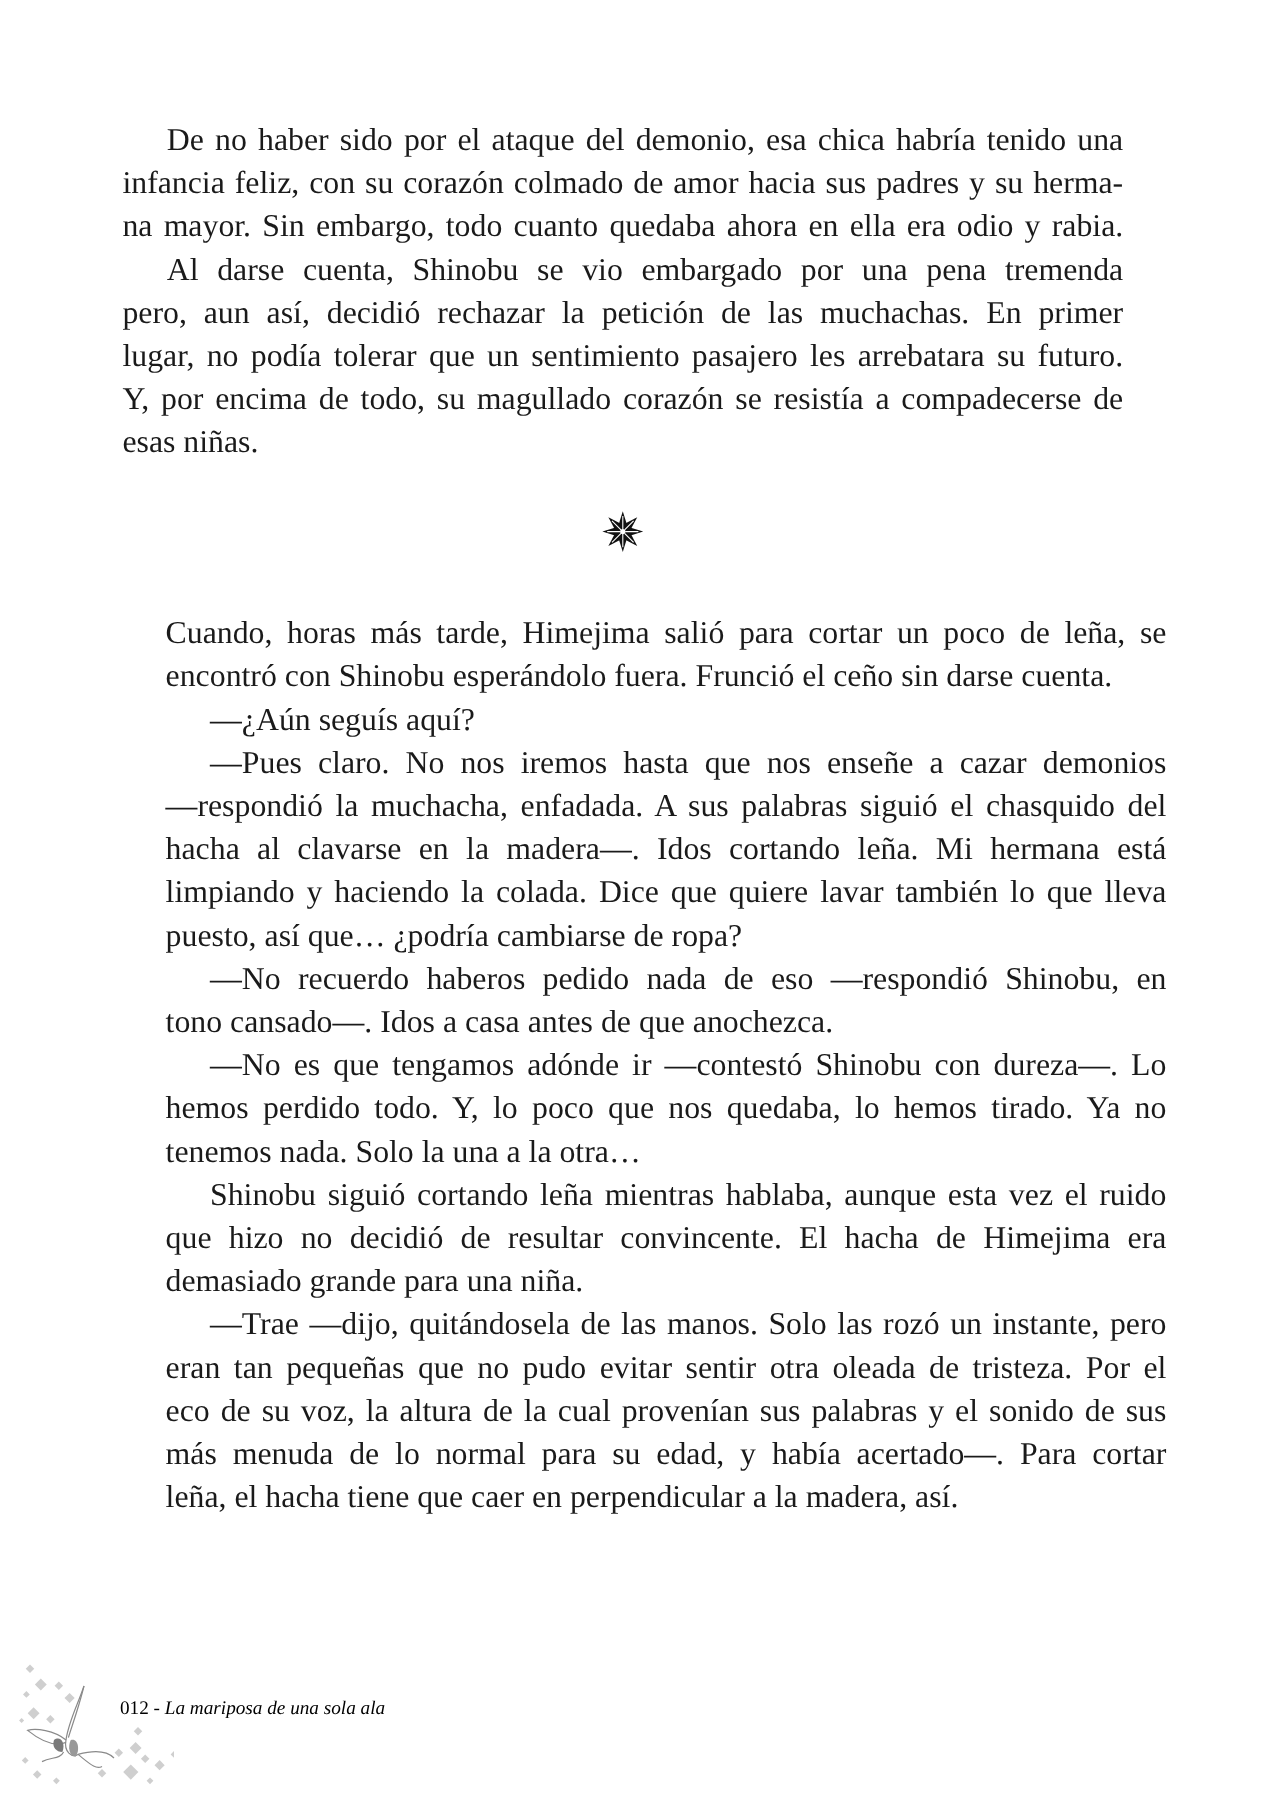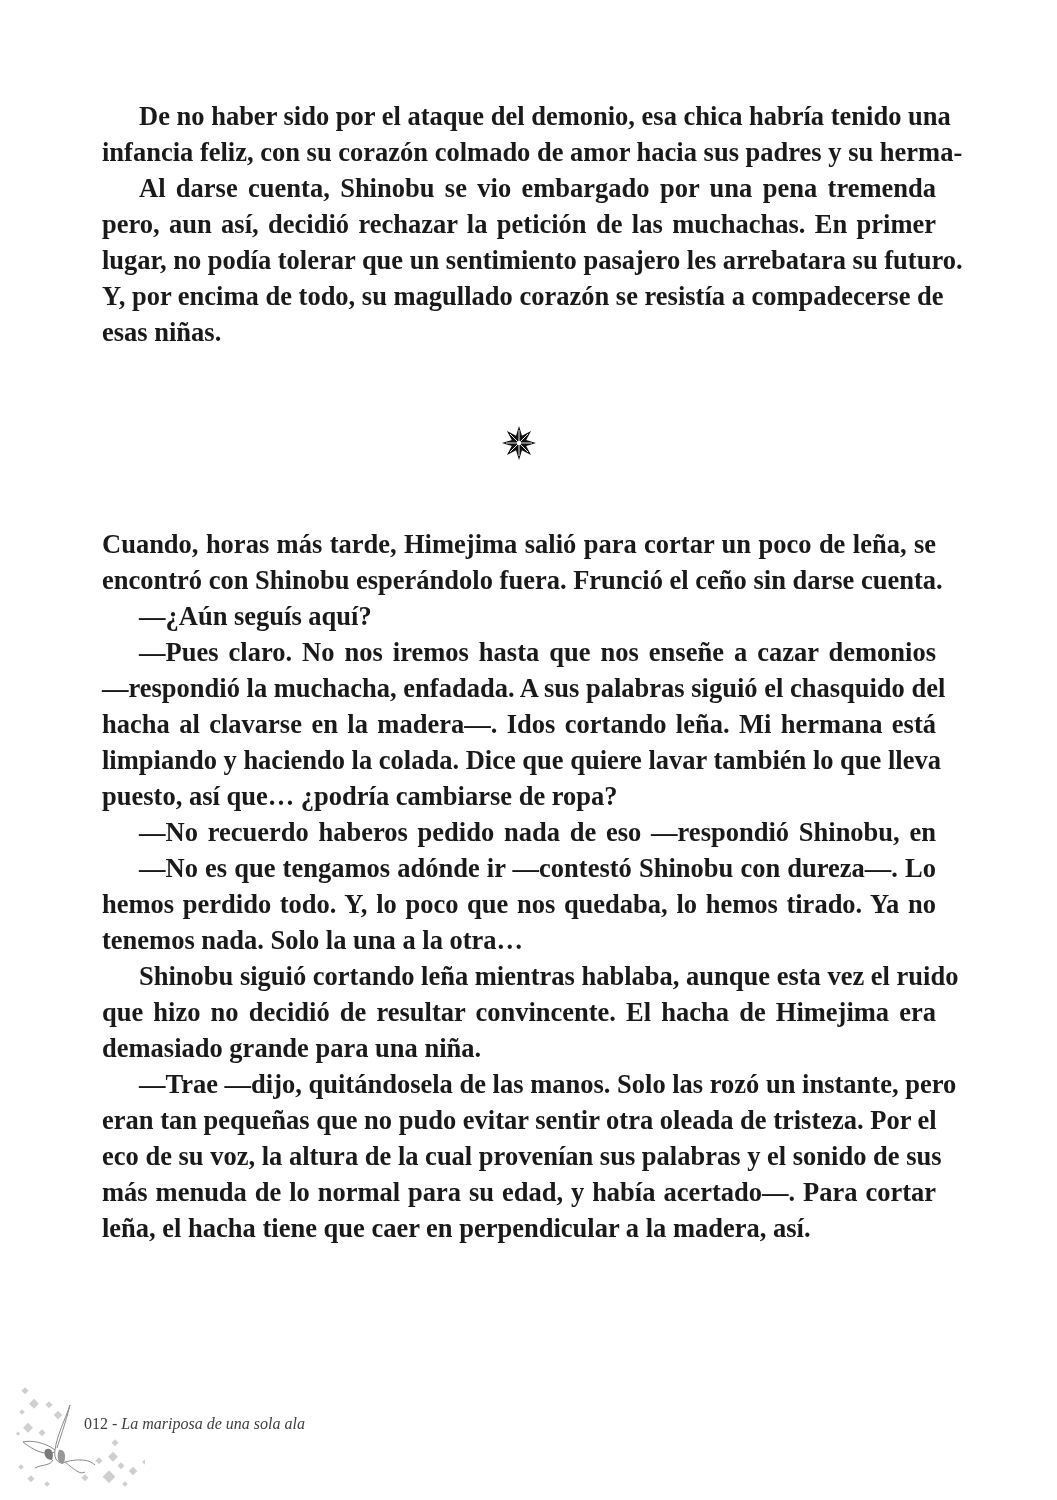--- a/index.html
+++ b/index.html
@@ -1,36 +1,37 @@
 <!DOCTYPE html>
 <html><head>
 <meta charset="utf-8">
 <style>
   html, body { margin:0; padding:0; background:#ffffff; }
   body { width:1057px; height:1500px; position:relative; overflow:hidden; }
   .page { position:absolute; left:0; top:0; width:1057px; height:1500px; background:#fff; }
-  .text-block { position:absolute; left:102px; width:834px; font-family:"Liberation Serif","DejaVu Serif",serif; font-size:26.5px; color:#1a1a1a;font-weight:bold; }
+  .text-block { position:absolute; left:102px; width:834px; font-family:"Liberation Serif","DejaVu Serif",serif; font-size:26.5px; color:#1a1a1a; }
   .line { display:block; height:36px; line-height:36px; white-space:nowrap; text-align:justify; text-align-last:justify; }
   .line.last { text-align-last:left; }
   .line.indent { text-indent:37px; }
   .block1 { top:98px; }
-  .block2 { top:526px; }
+  .block2 { top:509px;margin-left:36px; }
   .ornament { position:absolute; left:501px; top:425px; width:36px; height:36px; }
-  .footer { position:absolute; left:84px; top:1415px; font-family:"Liberation Serif","DejaVu Serif",serif; font-size:16px; color:#404040;text-align:right; }
+  .footer { position:absolute; left:100px; top:1415px; font-family:"Liberation Serif","DejaVu Serif",serif; font-size:16px; color:#000000;text-align:right; }
   .footer .title { font-style:italic; }
   .butterfly { position:absolute; left:5px; top:1380px; width:140px; height:110px; }
 </style>
 </head>
 <body>
 
 <div class="page">
 
   <div class="text-block block1" id="sec1">
       <span class="line indent">De no haber sido por el ataque del demonio, esa chica habría tenido una</span>
       <span class="line">infancia feliz, con su corazón colmado de amor hacia sus padres y su herma-</span>
+      <span class="line">na mayor. Sin embargo, todo cuanto quedaba ahora en ella era odio y rabia.</span>
       <span class="line indent">Al darse cuenta, Shinobu se vio embargado por una pena tremenda</span>
       <span class="line">pero, aun así, decidió rechazar la petición de las muchachas. En primer</span>
       <span class="line">lugar, no podía tolerar que un sentimiento pasajero les arrebatara su futuro.</span>
       <span class="line">Y, por encima de todo, su magullado corazón se resistía a compadecerse de</span>
       <span class="line last">esas niñas.</span>
     </div>
 
   <svg class="ornament" viewBox="-18 -18 36 36">
     <g fill="#111">
       <g id="petal">
@@ -60,20 +61,21 @@
   <div class="text-block block2" id="sec2">
       <span class="line">Cuando, horas más tarde, Himejima salió para cortar un poco de leña, se</span>
       <span class="line last">encontró con Shinobu esperándolo fuera. Frunció el ceño sin darse cuenta.</span>
       <span class="line indent last">—¿Aún seguís aquí?</span>
       <span class="line indent">—Pues claro. No nos iremos hasta que nos enseñe a cazar demonios</span>
       <span class="line">—respondió la muchacha, enfadada. A sus palabras siguió el chasquido del</span>
       <span class="line">hacha al clavarse en la madera—. Idos cortando leña. Mi hermana está</span>
       <span class="line">limpiando y haciendo la colada. Dice que quiere lavar también lo que lleva</span>
       <span class="line last">puesto, así que… ¿podría cambiarse de ropa?</span>
       <span class="line indent">—No recuerdo haberos pedido nada de eso —respondió Shinobu, en</span>
+      <span class="line last">tono cansado—. Idos a casa antes de que anochezca.</span>
       <span class="line indent">—No es que tengamos adónde ir —contestó Shinobu con dureza—. Lo</span>
       <span class="line">hemos perdido todo. Y, lo poco que nos quedaba, lo hemos tirado. Ya no</span>
       <span class="line last">tenemos nada. Solo la una a la otra…</span>
       <span class="line indent">Shinobu siguió cortando leña mientras hablaba, aunque esta vez el ruido</span>
       <span class="line">que hizo no decidió de resultar convincente. El hacha de Himejima era</span>
       <span class="line last">demasiado grande para una niña.</span>
       <span class="line indent">—Trae —dijo, quitándosela de las manos. Solo las rozó un instante, pero</span>
       <span class="line">eran tan pequeñas que no pudo evitar sentir otra oleada de tristeza. Por el</span>
       <span class="line">eco de su voz, la altura de la cual provenían sus palabras y el sonido de sus</span>
       <span class="line">más menuda de lo normal para su edad, y había acertado—. Para cortar</span>

